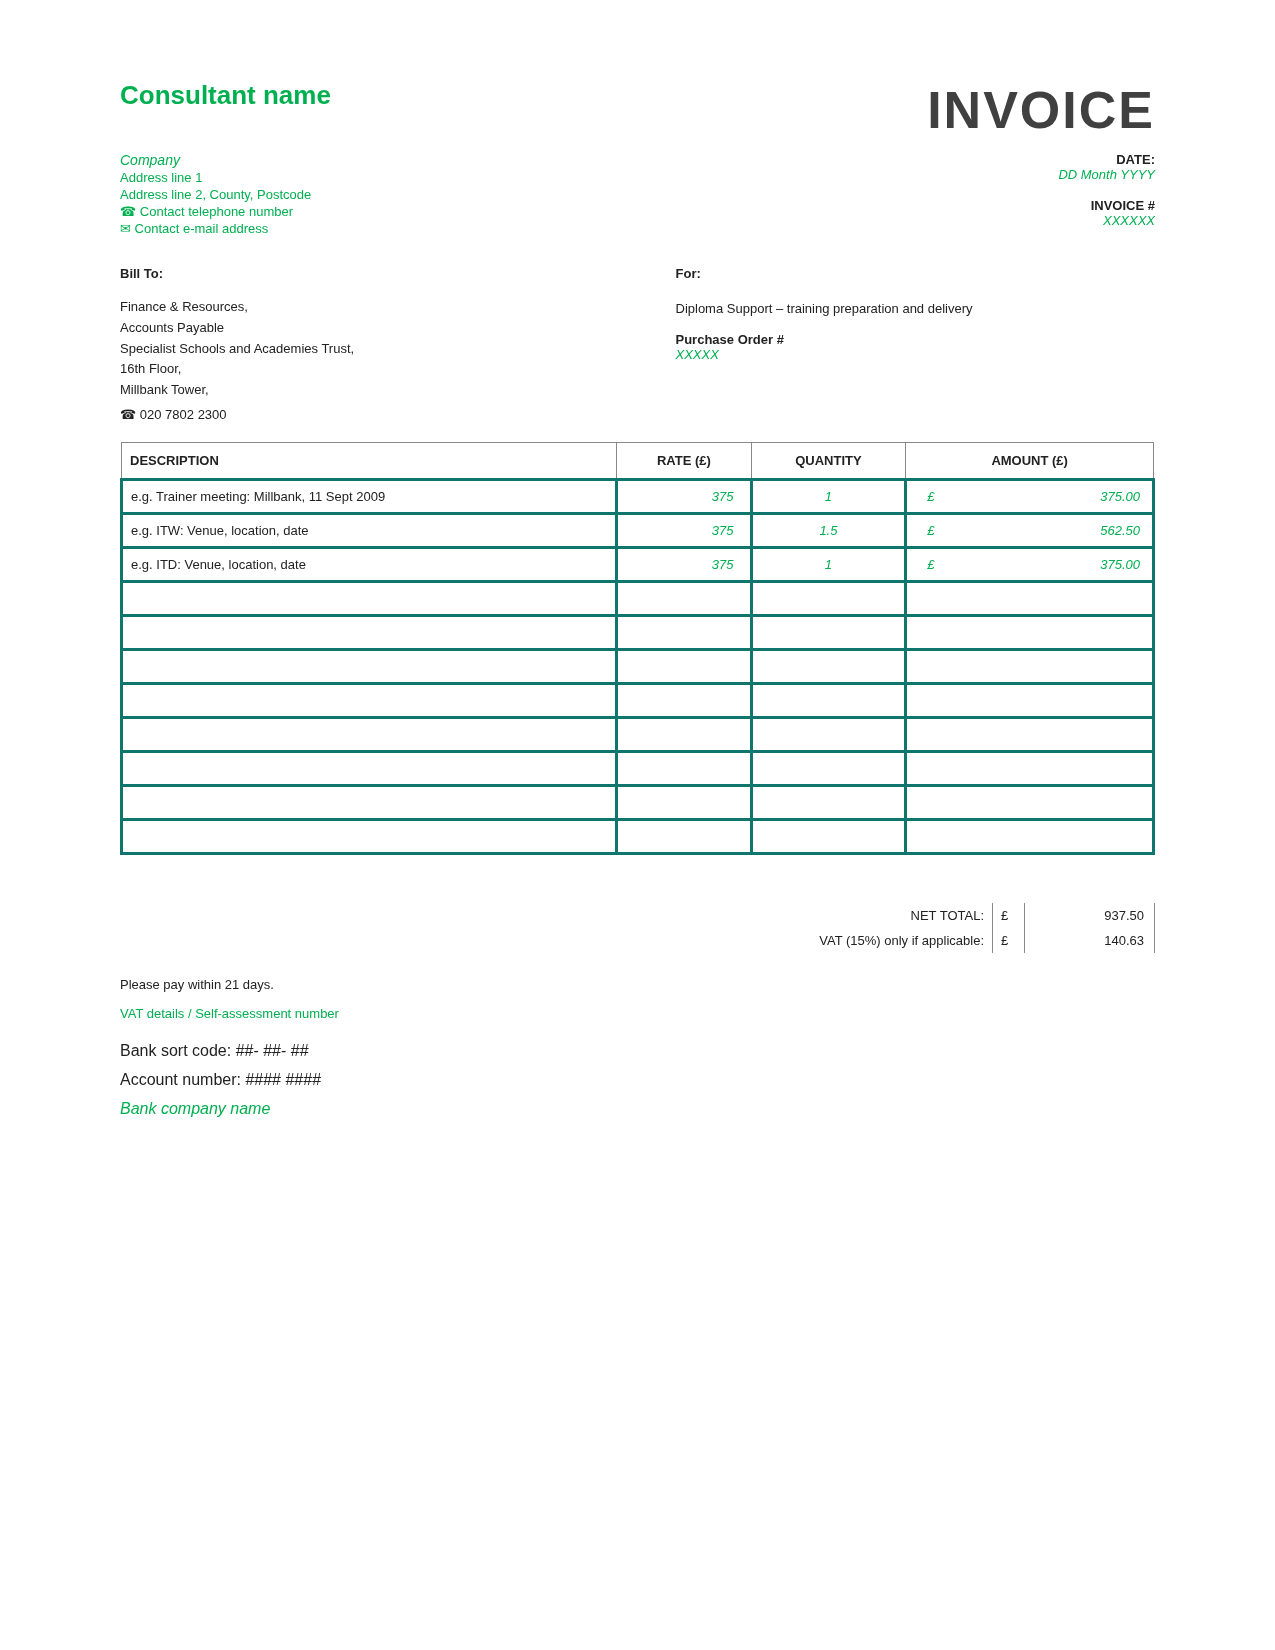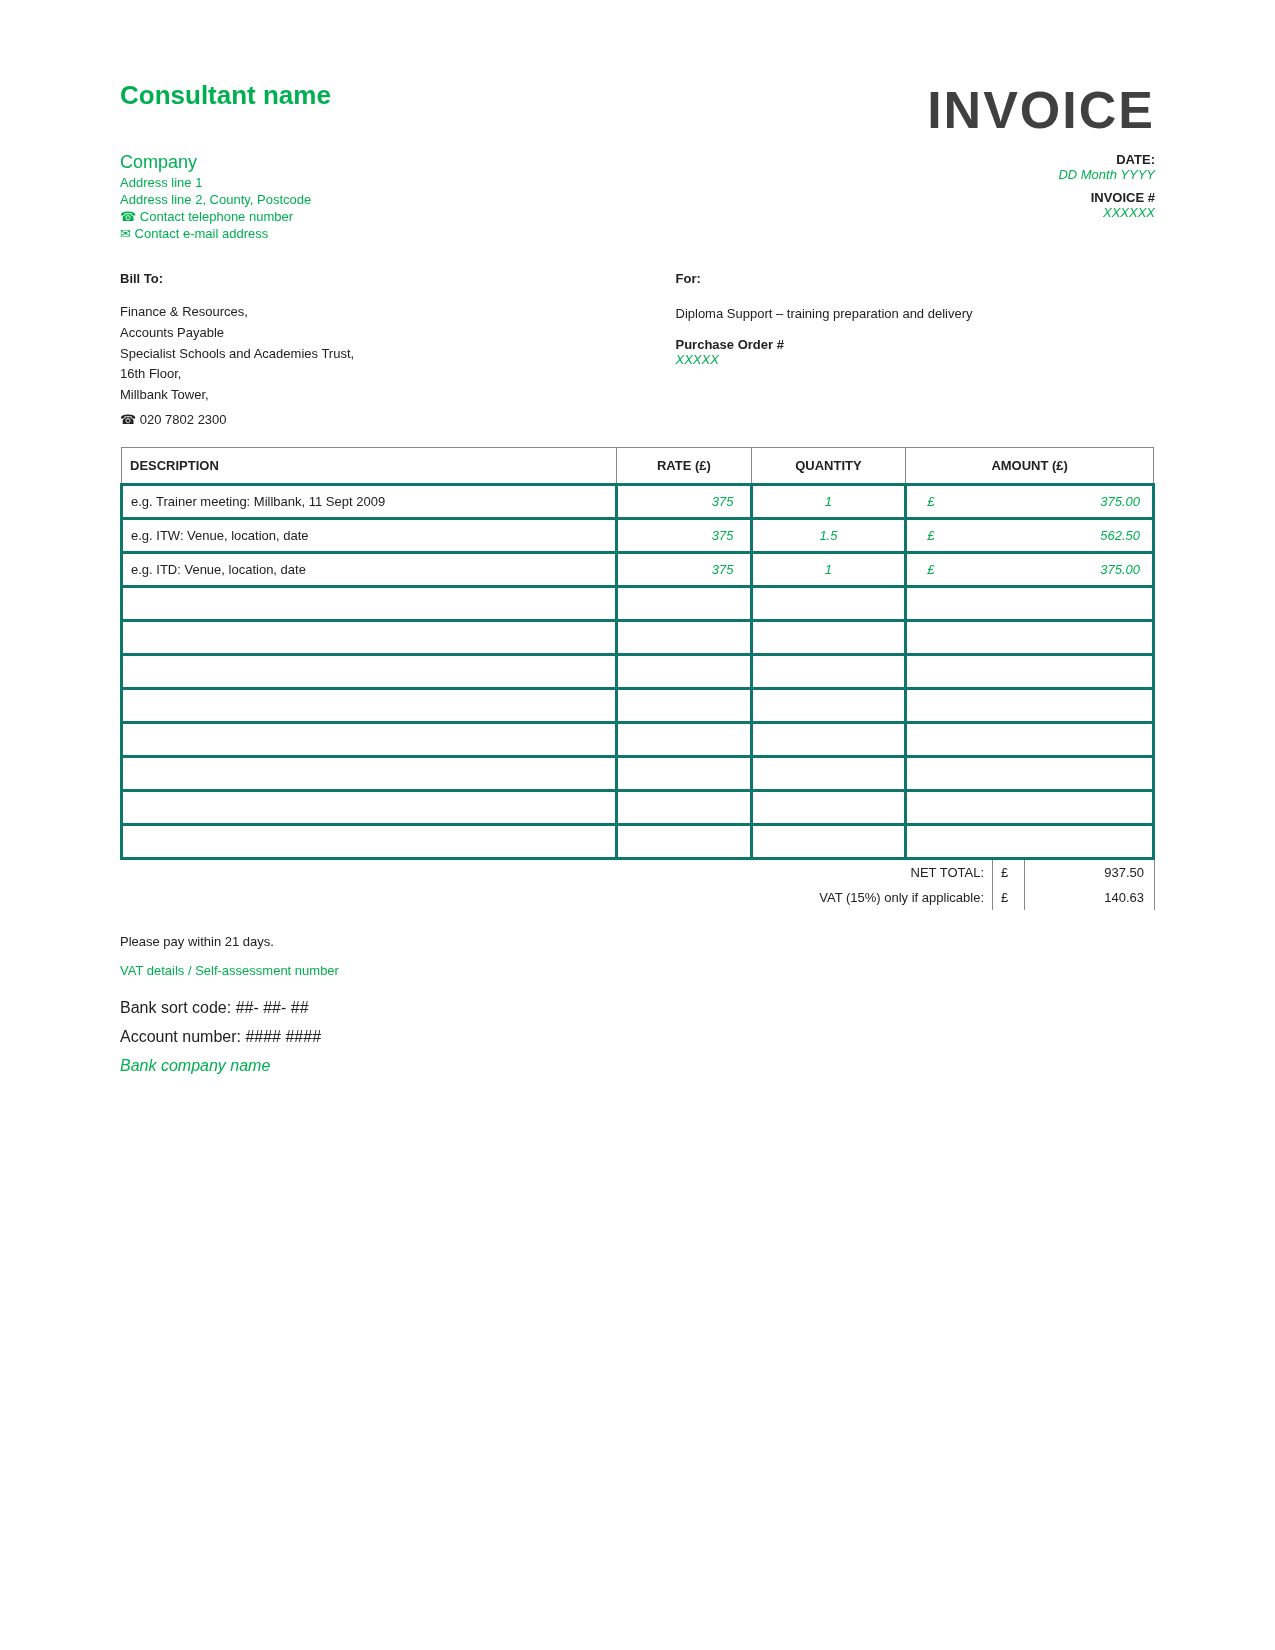--- a/index.html
+++ b/index.html
@@ -37,37 +37,38 @@
       display: flex;
       justify-content: space-between;
       margin-bottom: 30px;
     }
     .company-left {
       display: flex;
       flex-direction: column;
       gap: 2px;
     }
     .company-name-italic {
-      color: #00b050;
-      font-size: 18px;
+      font-style: italic;
+      color: #00b050;
+      font-size: 14px;
     }
     .address-green {
       color: #00b050;
       font-size: 13px;
     }
     .contact-line {
       color: #00b050;
       font-size: 13px;
     }
 
     .date-section {
       text-align: right;
       display: flex;
       flex-direction: column;
-      gap: 8px;
+      gap: 16px;
     }
     .date-block, .invoice-num-block {
       display: flex;
       flex-direction: column;
     }
     .label-bold {
       font-weight: bold;
       font-size: 13px;
       color: #222;
     }
@@ -179,20 +180,21 @@
       padding-left: 12px;
       font-style: italic;
       color: #00b050;
     }
     .empty-row td {
       height: 28px;
     }
     .totals-table {
       width: 100%;
       border-collapse: collapse;
+      margin-top: 48px;
     }
     .totals-table td {
       padding: 5px 8px;
       font-size: 13px;
     }
     .totals-table .net-label {
       text-align: right;
       border: none;
     }
     .totals-table .vat-label {

